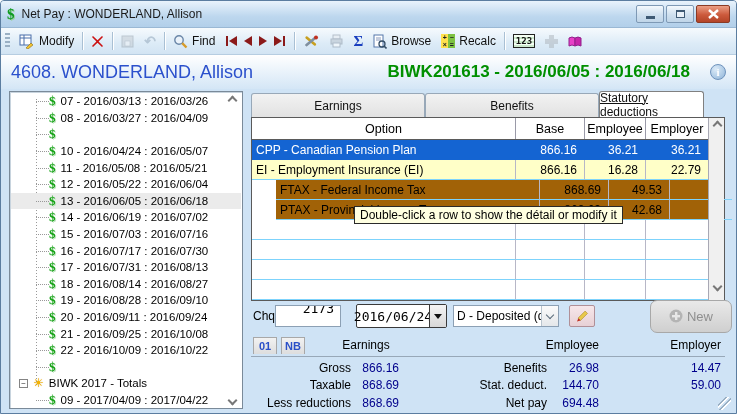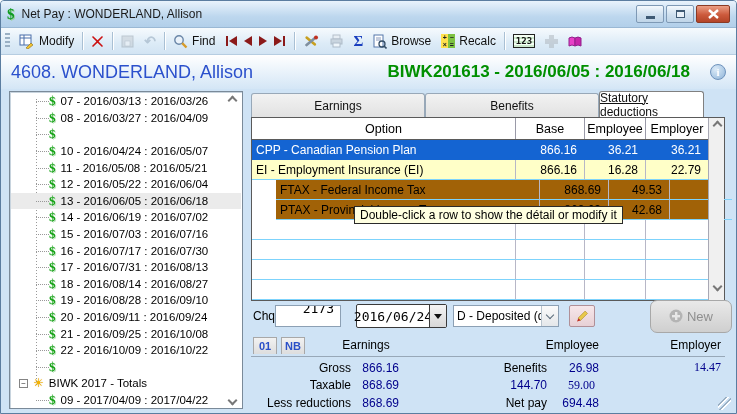--- a/index.html
+++ b/index.html
@@ -139,21 +139,21 @@
     display:flex; align-items:center; justify-content:center; }
   .badge.b0 { left:2px; } .badge.b1 { left:30px; }
   .sh-earnings { position:absolute; left:60px; width:110px; text-align:center; top:2px; color:#000; }
   .sh-employee { position:absolute; right:126px; top:2px; color:#000; }
   .sh-employer { position:absolute; right:4px; top:2px; color:#000; }
   .sum-rule { border-top:1px solid #98a8b8; }
   .sum-rows { margin-top:2px; }
   .srow { display:grid; grid-template-columns:100px 48px 148px 52px 1fr; height:17.5px; align-items:center; }
   .srow .sl { text-align:right; color:#000; }
   .srow .sv { text-align:right; color:#00008c; }
-  .srow .sv.last { padding-right:4px;font-family:Liberation Serif, serif; }
+  .srow .sv.last { padding-right:4px; }
 
   .resize-grip { position:absolute; right:1px; bottom:1px; width:13px; height:13px;
     background:
       linear-gradient(135deg, transparent 0 5px, #9ab0c4 5px 6.5px, #fff 6.5px 8px, transparent 8px 9.5px, #9ab0c4 9.5px 11px, #fff 11px 12.5px, transparent 12.5px);
   }
 </style>
 </head>
 <body>
 
 <div class="window">
@@ -502,20 +502,21 @@
           <div class="srow">
             <div class="sl">Gross</div>
             <div class="sv">866.16</div>
             <div class="sl">Benefits</div>
             <div class="sv">26.98</div>
             <div class="sv last">14.47</div>
           </div>
           <div class="srow">
             <div class="sl">Taxable</div>
             <div class="sv">868.69</div>
+            <div class="sl">Stat. deduct.</div>
             <div class="sv">144.70</div>
             <div class="sv last">59.00</div>
           </div>
           <div class="srow">
             <div class="sl">Less reductions</div>
             <div class="sv">868.69</div>
             <div class="sl">Net pay</div>
             <div class="sv">694.48</div>
             <div class="sv last"></div>
           </div>

